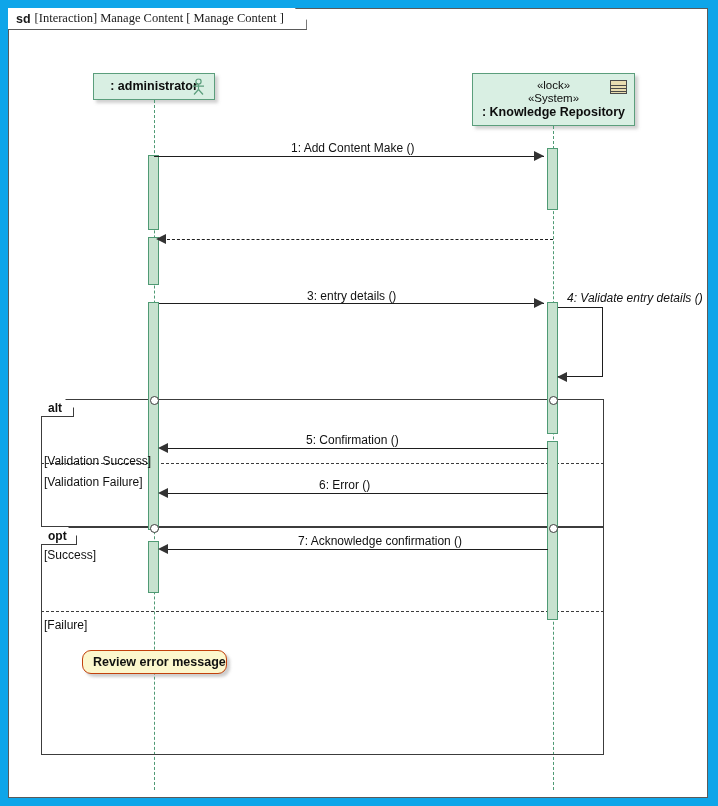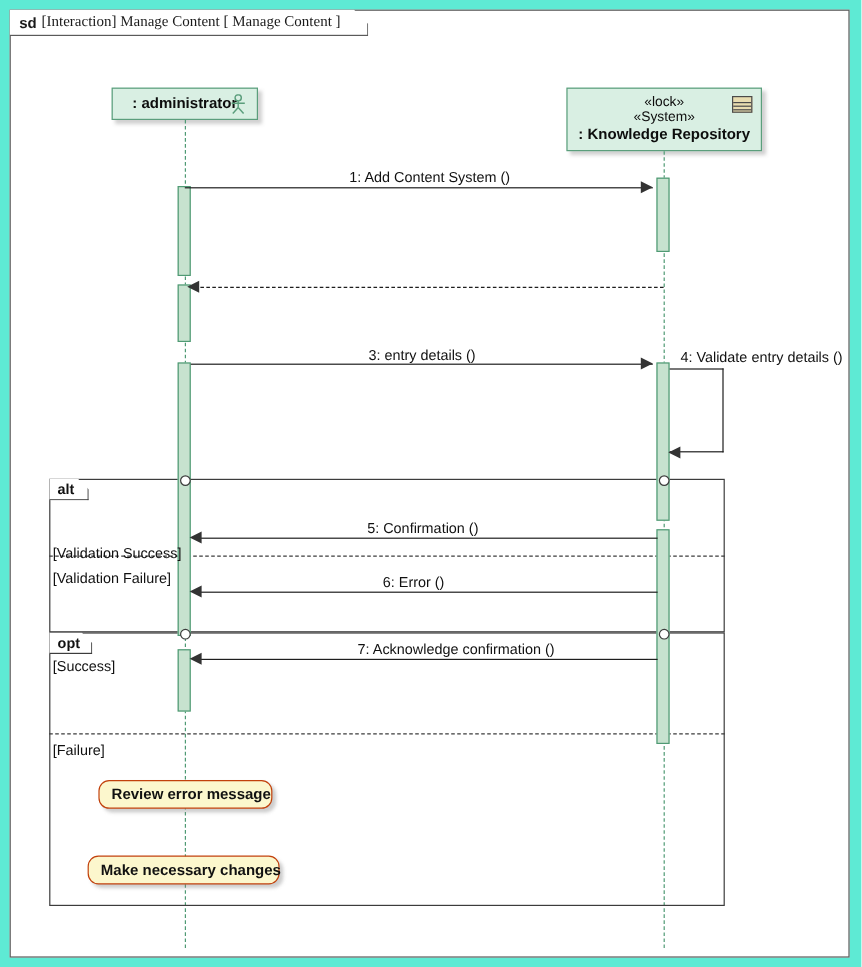--- a/index.html
+++ b/index.html
@@ -8,21 +8,21 @@
     background: #ffffff;
   }
   body {
     font-family: "Liberation Sans", sans-serif;
     -webkit-font-smoothing: antialiased;
   }
   #canvas {
     position: relative;
     width: 718px;
     height: 806px;
-    background: #5eead4;
+    background: #0ea5e9;
     overflow: hidden;
   }
 
   
   .sd-frame {
     position: absolute;
     left: 8px;
     top: 8px;
     width: 700px;
     height: 790px;
@@ -275,32 +275,32 @@
 
   <div class="activation" style="left:148px; top:155px; height:75px;"></div>
   <div class="activation" style="left:148px; top:237px; height:48px;"></div>
   <div class="activation" style="left:148px; top:302px; height:228px;"></div>
   <div class="activation" style="left:148px; top:541px; height:52px;"></div>
 
   <div class="activation" style="left:547px; top:148px; height:62px;"></div>
   <div class="activation" style="left:547px; top:302px; height:132px;"></div>
   <div class="activation" style="left:547px; top:441px; height:179px;"></div>
 
-  <div class="msg-label" style="left:291px; top:141px;">1:  Add Content System ()</div>
+  <div class="msg-label" style="left:291px; top:141px;">1:  Add Content Make ()</div>
   <div class="msg-line solid" style="left:154px; top:156px; width:390px;"></div>
   <div class="arrow right" style="left:534px; top:151px;"></div>
 
   <div class="msg-line dashed" style="left:162px; top:239px; width:391px;"></div>
   <div class="arrow left" style="left:156px; top:234px;"></div>
 
   <div class="msg-label" style="left:307px; top:289px;">3:  entry details ()</div>
   <div class="msg-line solid" style="left:159px; top:303px; width:385px;"></div>
   <div class="arrow right" style="left:534px; top:298px;"></div>
 
-  <div class="msg-label" style="left:567px; top:291px;">4:  Validate entry details ()</div>
+  <div class="msg-label" style="left:567px; top:291px;font-style:italic;">4:  Validate entry details ()</div>
   <div class="self-loop" style="left:558px; top:307px; width:45px; height:70px;"></div>
   <div class="arrow left" style="left:557px; top:372px;"></div>
 
   <div class="frag" style="left:41px; top:399px; width:563px; height:128px;"></div>
   <div class="frag-tab" style="left:41px; top:399px; width:33px;">
     <span>alt</span>
   </div>
   <div class="guard" style="left:44px; top:420px;margin-top:34px;">[Validation Success]</div>
   <div class="frag-div" style="left:41px; top:463px; width:563px;"></div>
   <div class="guard" style="left:44px; top:475px;">[Validation Failure]</div>
@@ -327,17 +327,14 @@
   <div class="frag-div" style="left:41px; top:611px; width:563px;"></div>
   <div class="guard" style="left:44px; top:618px;">[Failure]</div>
 
   <div class="msg-label" style="left:298px; top:534px;">7:  Acknowledge confirmation ()</div>
   <div class="msg-line solid" style="left:162px; top:549px; width:386px;"></div>
   <div class="arrow left" style="left:158px; top:544px;"></div>
 
   <div class="action-box" style="left:82px; top:650px; width:145px; height:24px;">
     <span>Review error message</span>
   </div>
-  <div class="action-box" style="left:73px; top:713px; width:160px; height:24px;">
-    <span>Make necessary changes</span>
-  </div>
 
 </div>
 
 </body></html>

